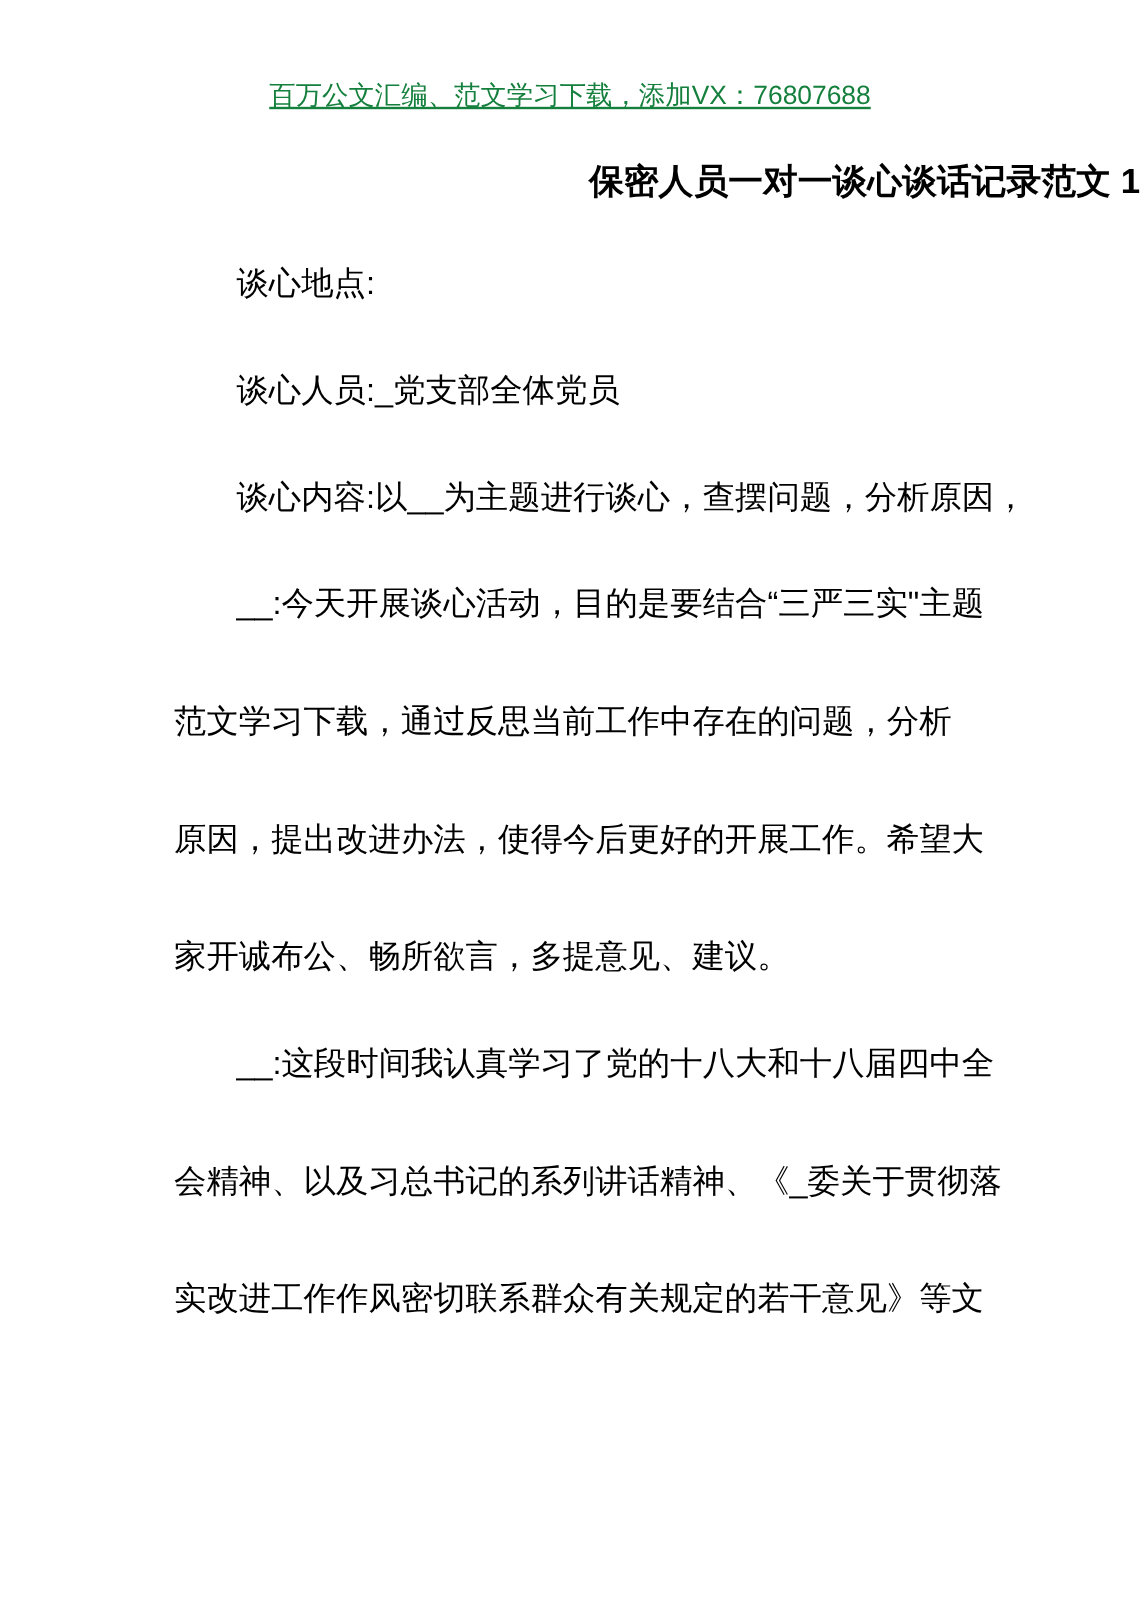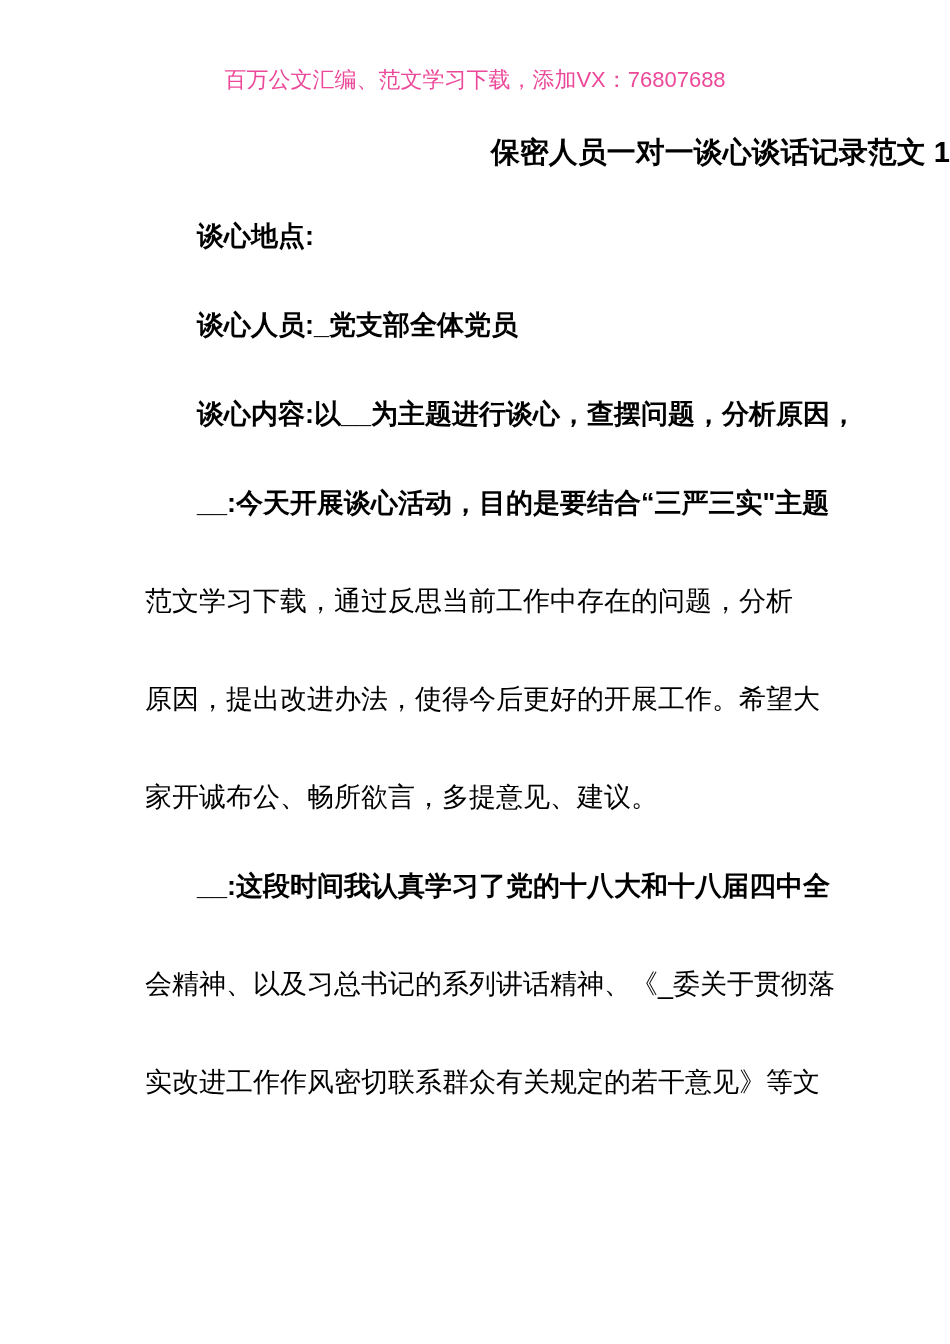--- a/index.html
+++ b/index.html
@@ -53,28 +53,27 @@
   .para + .para {
     margin-top: -9px;
   }
   .line {
     line-height: 98px;
     white-space: nowrap;
     text-align: left;
   }
   .line.indent {
     text-indent: 52px;
-    font-weight: bold;
   }
 </style>
 </head>
 <body>
 
 <div class="page">
-  <div class="notice" style="color: #ec4899;">百万公文汇编、范文学习下载，添加VX：76807688</div>
+  <div class="notice" style="color: #15803d; text-decoration: underline;">百万公文汇编、范文学习下载，添加VX：76807688</div>
   <div class="doc-title">保密人员一对一谈心谈话记录范文 1</div>
   <div class="body-text" style="color: rgb(0, 0, 0);">
       <div class="para">
         <div class="line indent">谈心地点:</div>
       </div>
       <div class="para">
         <div class="line indent">谈心人员:_党支部全体党员</div>
       </div>
       <div class="para">
         <div class="line indent">谈心内容:以__为主题进行谈心，查摆问题，分析原因，</div>

